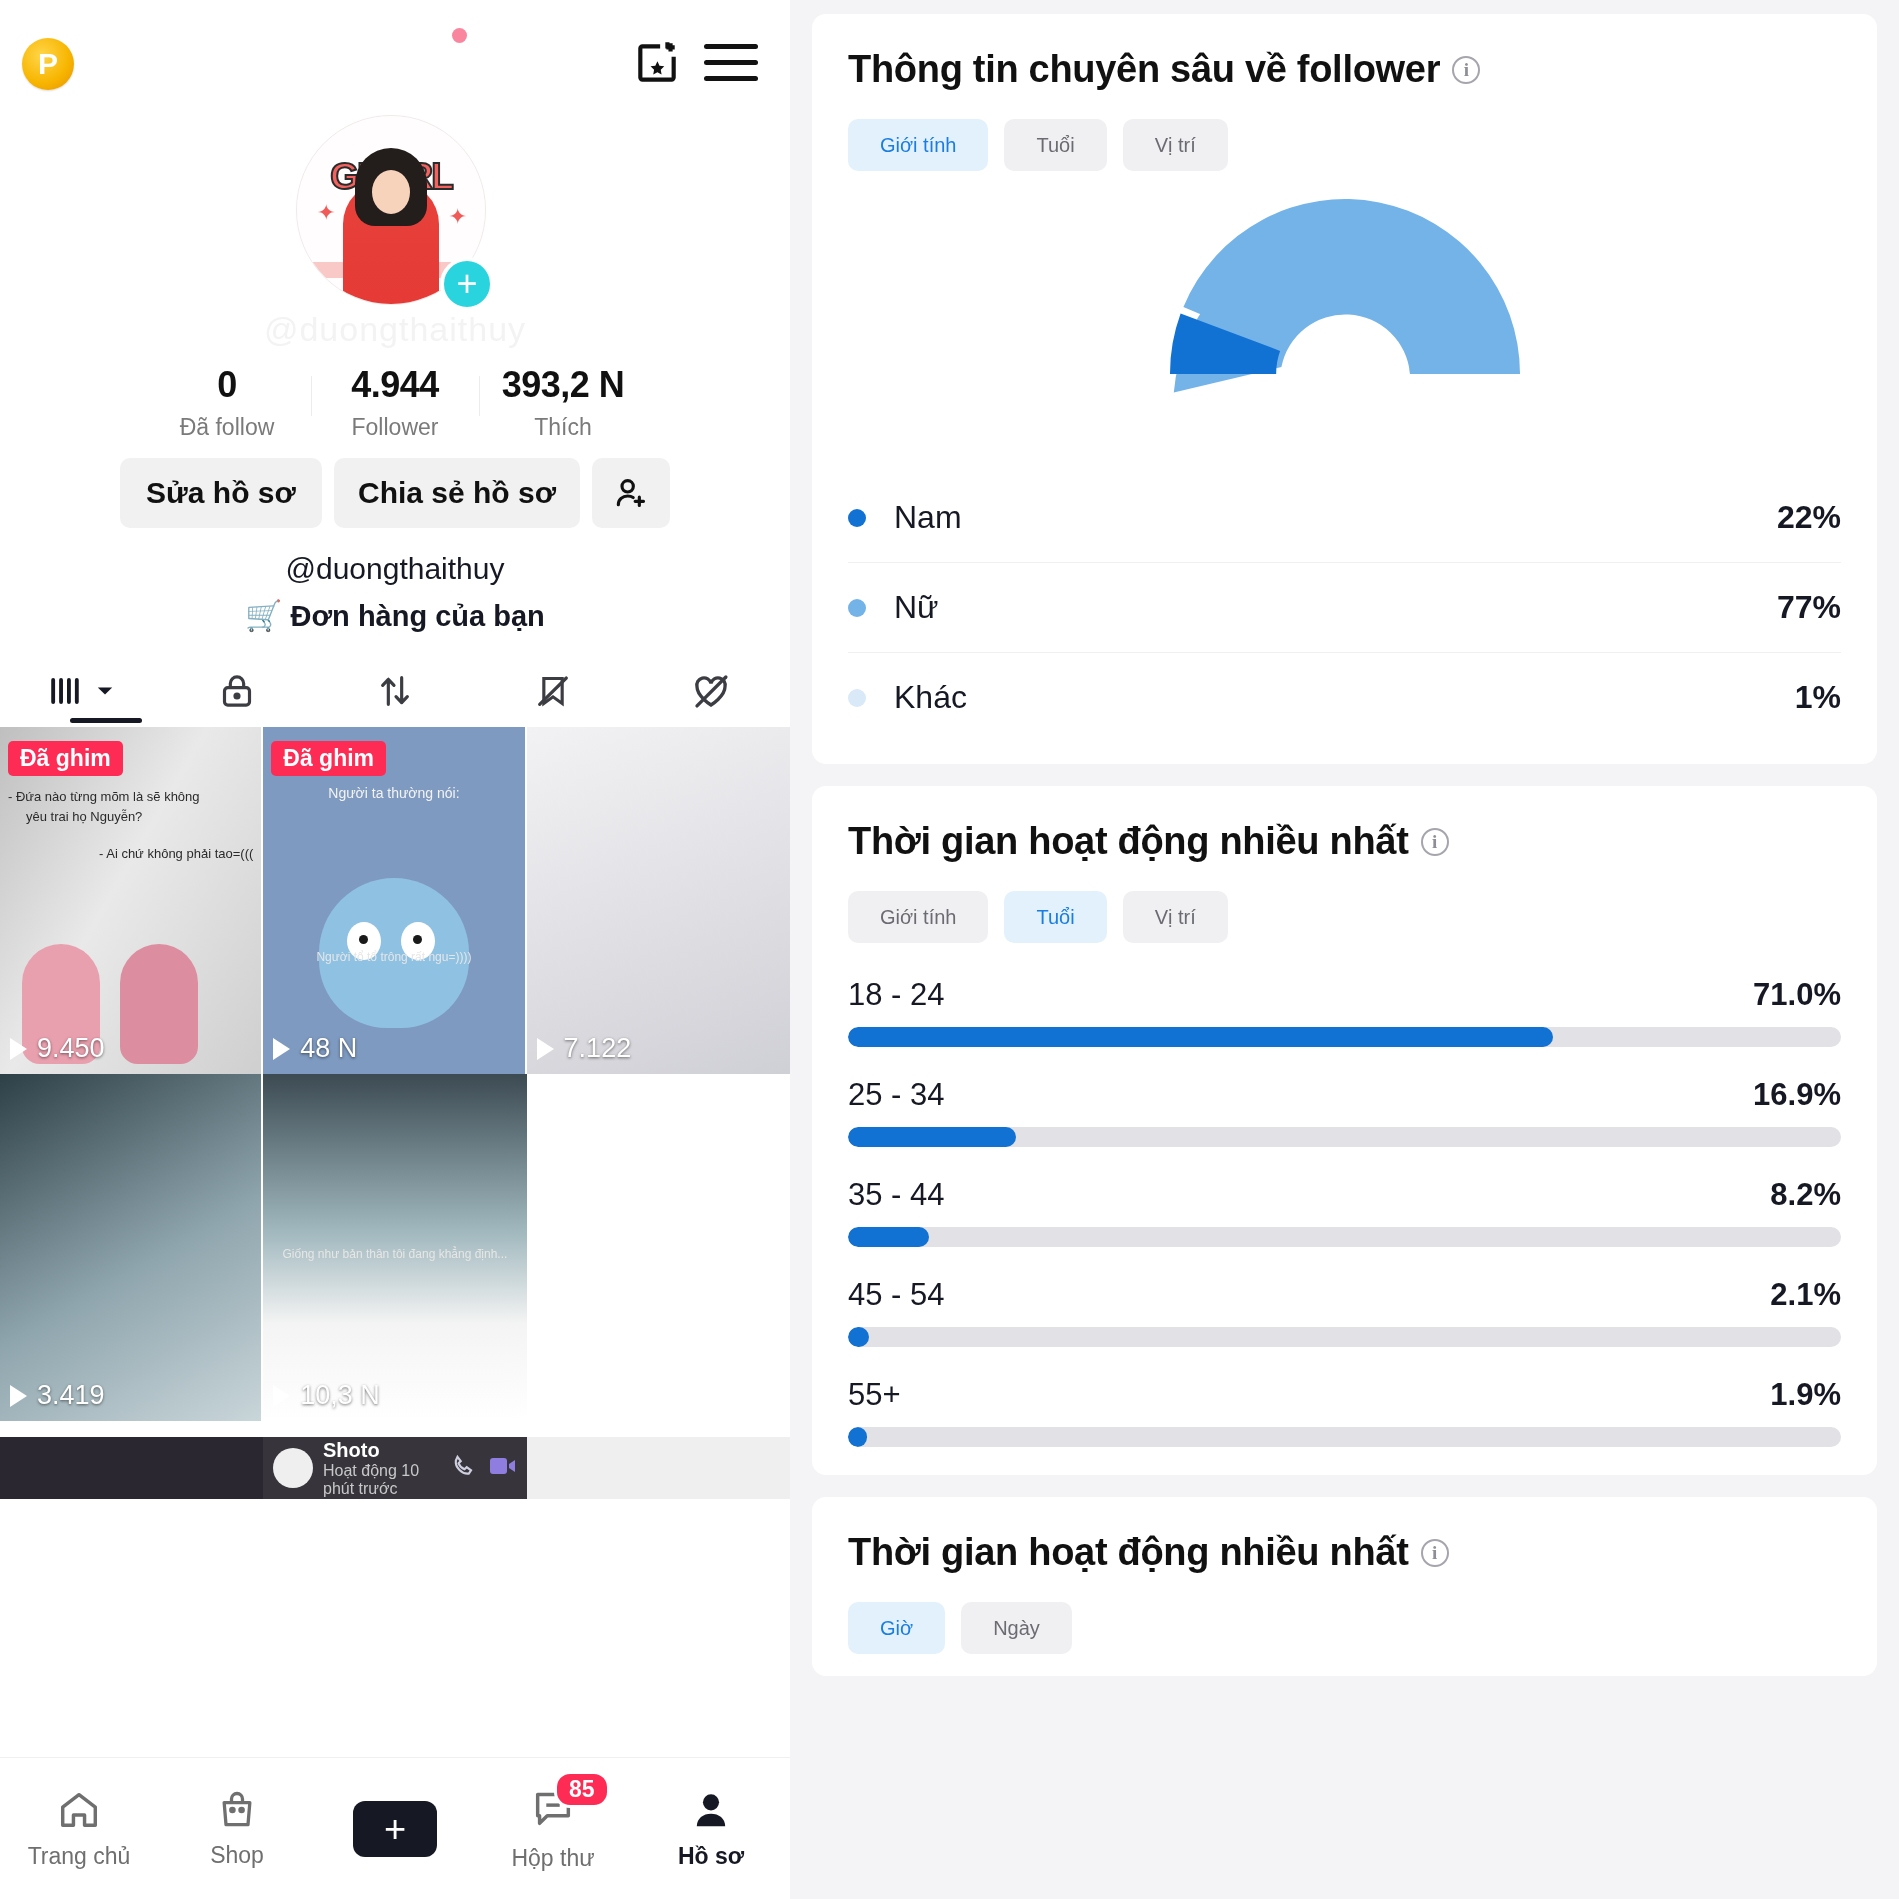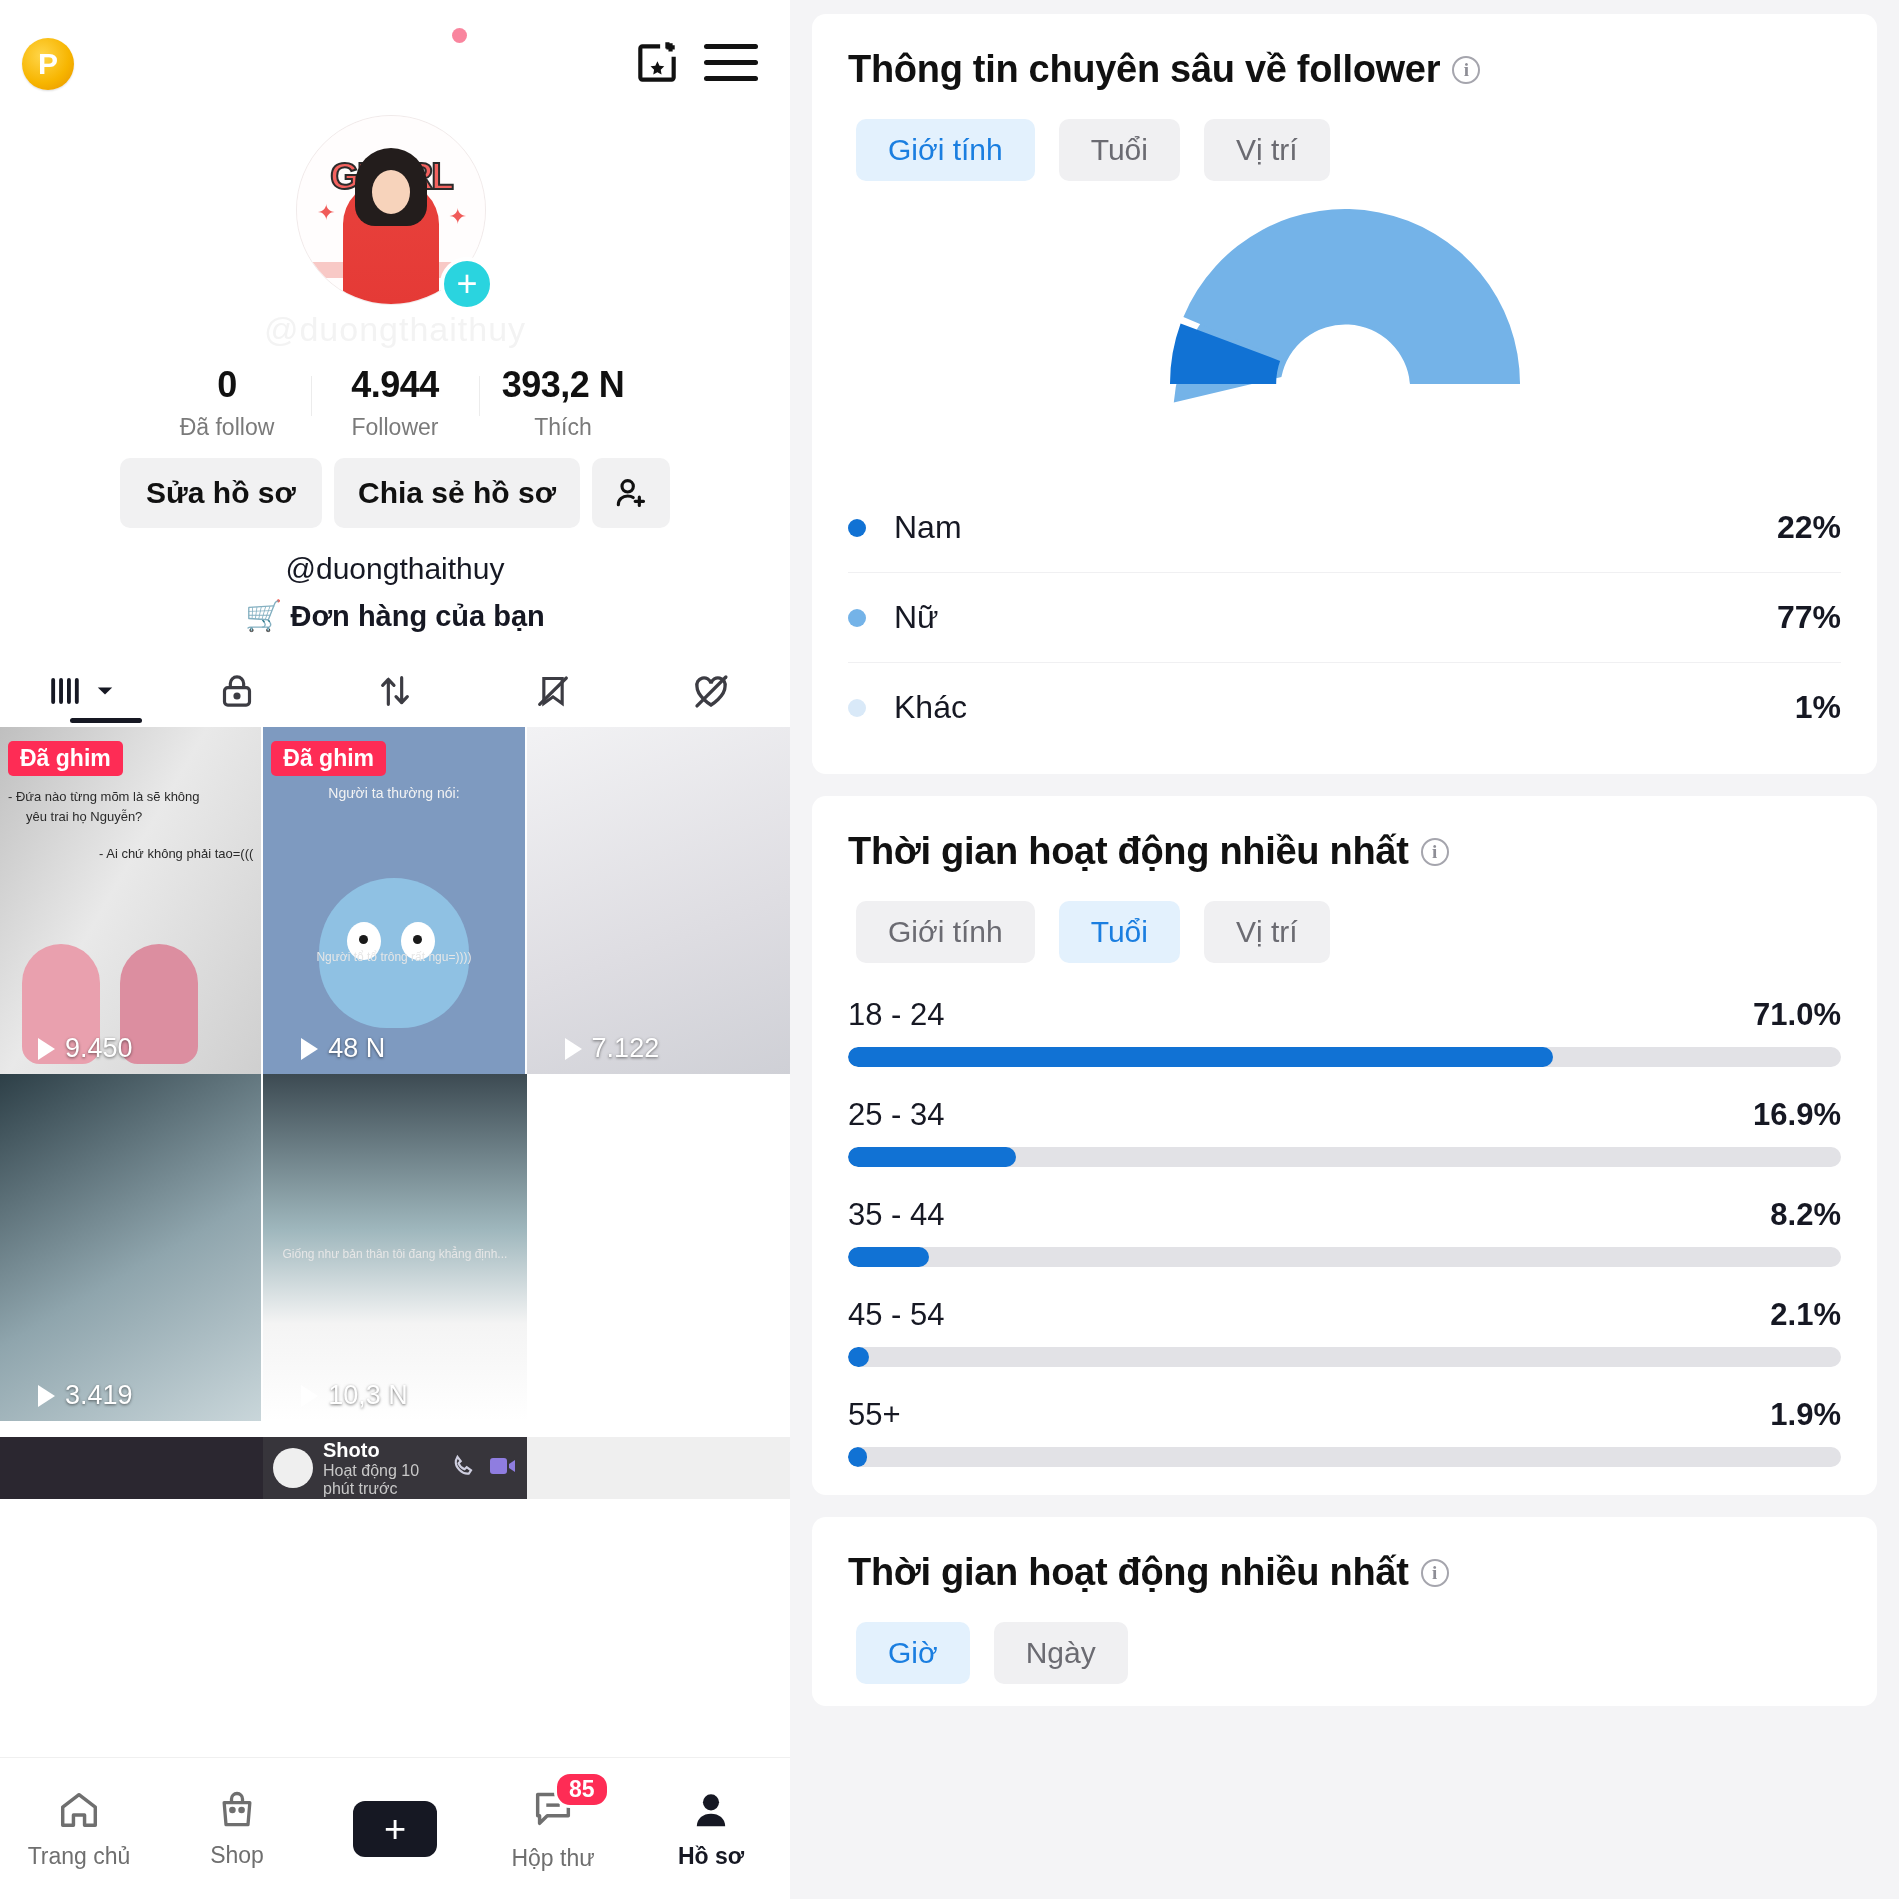--- a/index.html
+++ b/index.html
@@ -143,21 +143,20 @@
   .cell { width: 263.3px; height: 347px; position: relative; overflow: hidden; border-right: 2px solid #fff; }
   .cell:last-child { border-right: 0; }
   .pin-badge {
     position: absolute; left: 8px; top: 14px; background: #fe2c55; color:#fff;
     font-size: 23px; font-weight: 700; padding: 4px 12px; border-radius: 5px;
   }
   .views {
     position: absolute; left: 10px; bottom: 10px; color: #fff;
     font-size: 27px; display:flex; align-items:center; gap: 10px;
     text-shadow: 0 1px 3px rgba(0,0,0,.55);
-    margin-left: 28px;
   }
   .play-tri {
     width: 0; height: 0; border-left: 17px solid #fff;
     border-top: 11px solid transparent; border-bottom: 11px solid transparent;
   }
   .thumb-meme1 { position:absolute; inset:0; background: linear-gradient(120deg,#bfbfbf 0%, #e9e9e9 45%, #cfcfcf 100%); }
   .thumb-meme2 { position:absolute; inset:0; background: #7e9ac0; }
   .thumb-a3 { position:absolute; inset:0; background: linear-gradient(160deg,#f2f2f4 0%, #dedde2 60%, #cfd0d6 100%); }
   .thumb-b1 { position:absolute; inset:0; background: linear-gradient(150deg,#2d3f47 0%, #8fa5ad 55%, #c9d6da 100%); }
   .thumb-b2 { position:absolute; inset:0; background: linear-gradient(180deg,#3c4a52 0%,#9fb7bd 45%,#f4f4f4 72%,#ffffff 100%); }
@@ -222,21 +221,21 @@
     display:flex; align-items:center; gap: 12px;
   }
   .info-i {
     width: 28px; height: 28px; border-radius: 50%; border: 2px solid #a5a5ad;
     color:#8e8e96; font-size: 19px; font-weight: 700; display:inline-flex;
     align-items:center; justify-content:center; font-family:"Liberation Serif", serif;
   }
   .seg { display:flex; gap: 16px; margin-top: 28px; }
   .seg-btn {
     padding: 16px 32px; border-radius: 10px; background:#f0f0f2; color:#6b6b72;
-    font-size: 30px; cursor:pointer; line-height: 1; margin-left: 8px;
+    font-size: 20px; cursor:pointer; line-height: 1;
   }
   .seg-btn.active { background:#e3f1fd; color:#1a7ee0; }
 
   .gauge-wrap { height: 250px; position:relative; margin-top: 22px; }
   .gauge { position:absolute; left:50%; transform:translateX(-50%); top: 6px; }
 
   .legend { margin-top: 30px; }
   .legend-row {
     display:flex; align-items:center; padding: 26px 0;
     border-bottom: 1px solid #f0f0f2;

